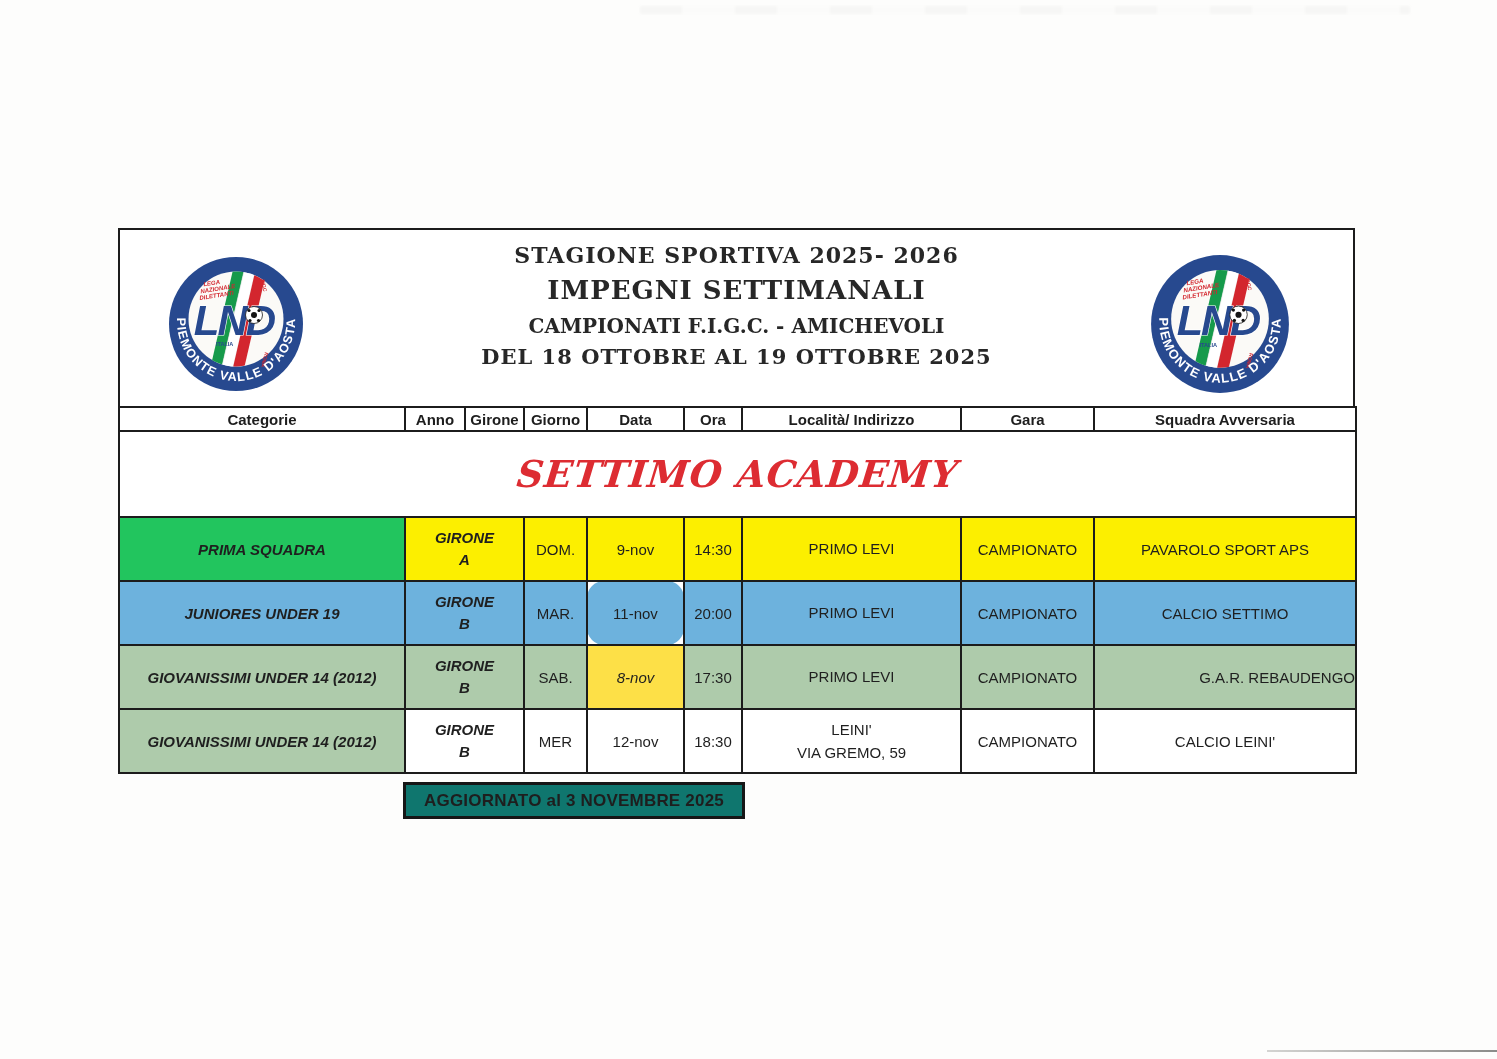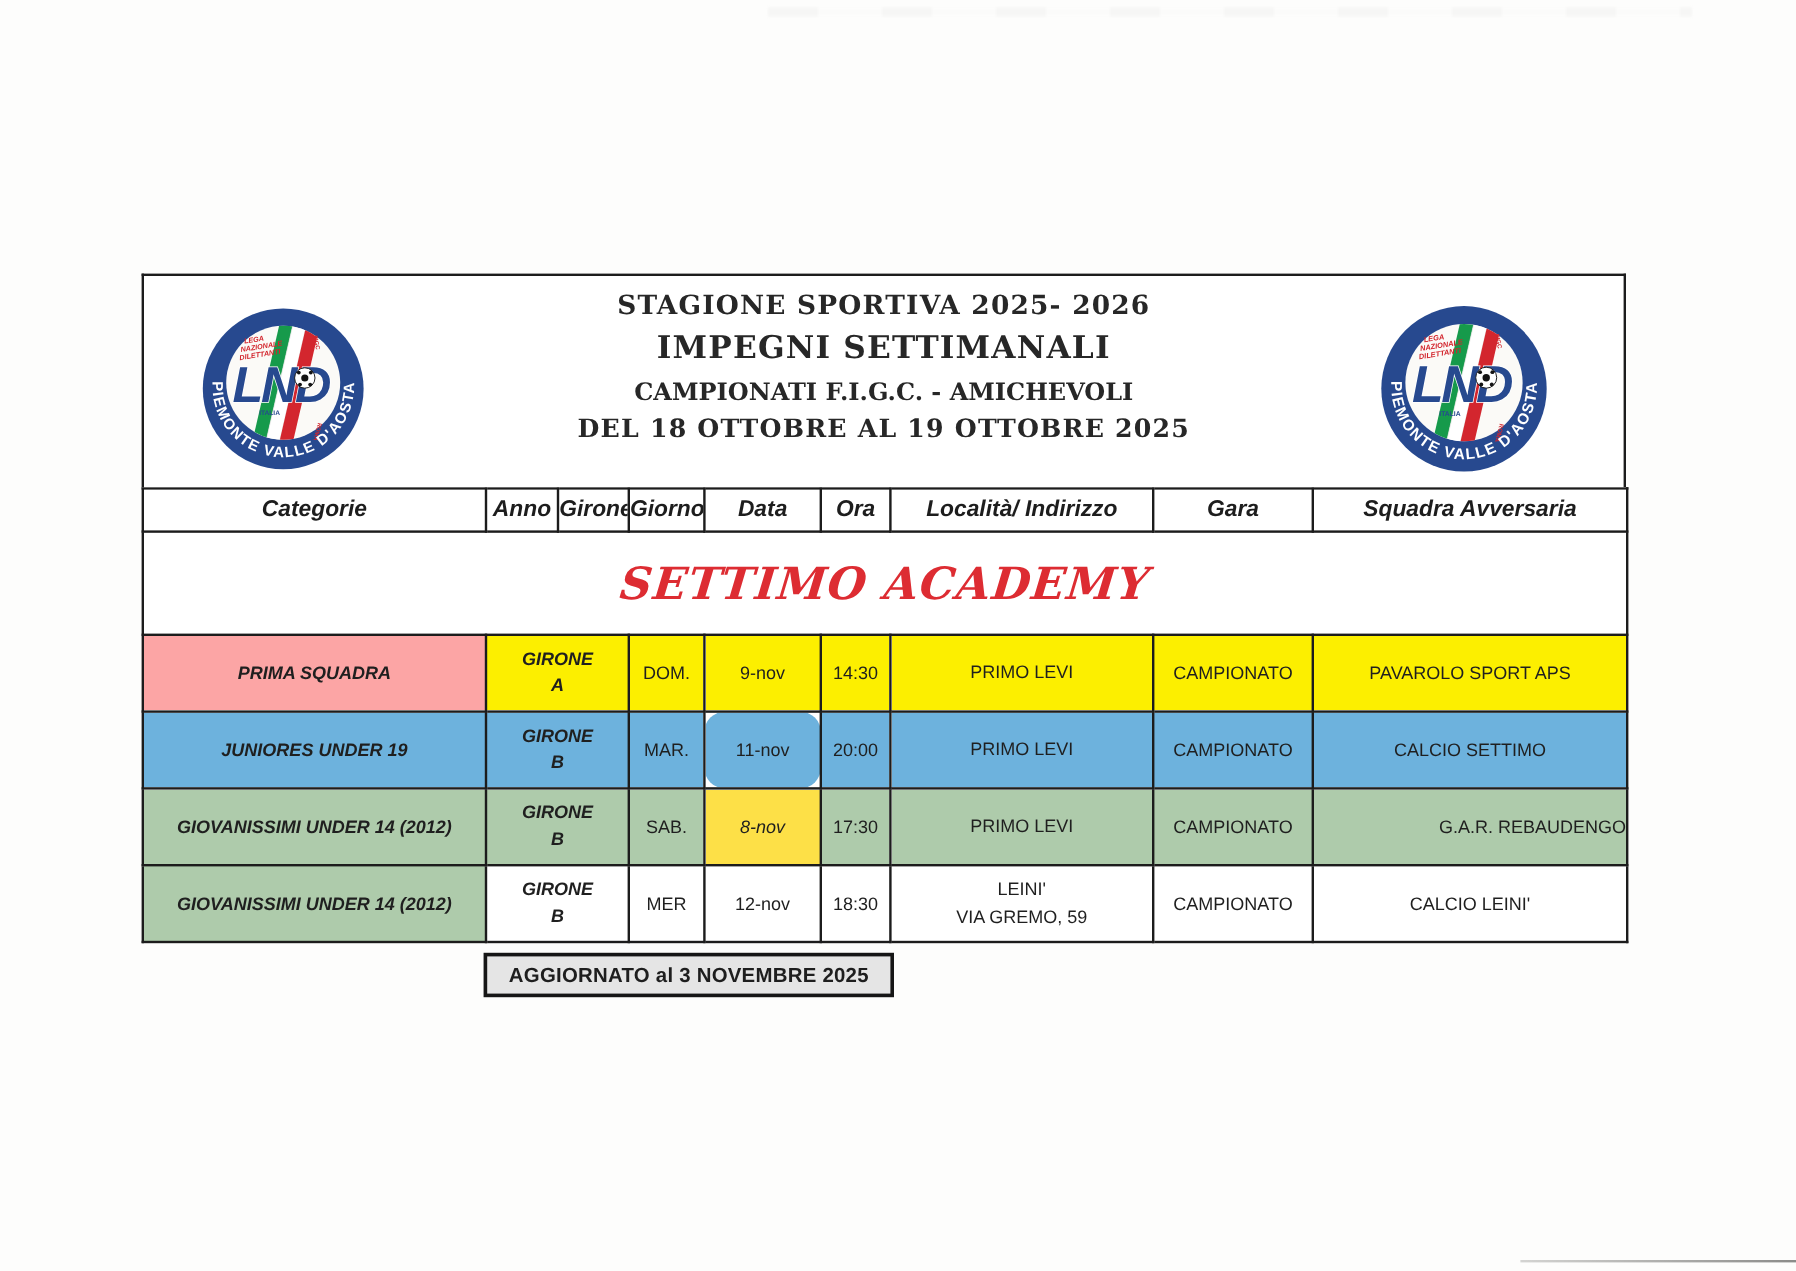--- a/index.html
+++ b/index.html
@@ -29,37 +29,37 @@
 
   
   table.sched {
     border-collapse:collapse; table-layout:fixed; width:1237px; background:#ffffff;
   }
   table.sched th, table.sched td {
     border:2px solid #1c1c1c; text-align:center; vertical-align:middle;
     padding:0; overflow:hidden; box-sizing:border-box;
   }
   table.sched thead th {
-    height:36px; font-style:italic; font-weight:bold; font-size:19px; background:#ffffff;
+    height:24px; font-weight:bold; font-size:15px; background:#ffffff;
   }
   td.academy-cell { height:86px; background:#ffffff; }
   .academy-text {
     display:inline-block; color:#dd2c32; font-family:"DejaVu Serif", serif;
     font-weight:bold; font-style:italic; font-size:37px; letter-spacing:1px;
     transform:skewX(-6deg);
   }
   tr.match td { height:64px; font-size:15px; color:#1f1f1f; }
   td.cat    { font-weight:bold; font-style:italic; font-size:14px; }
   td.girone { font-weight:bold; font-style:italic; font-size:13.5px; white-space:pre-line; line-height:1.5; }
   td.loc    { white-space:pre-line; line-height:1.55; }
 
   
   .updated {
     margin:8px 0 0 285px; width:342px; height:37px; box-sizing:border-box;
-    background:#e5e5e5; border:3px solid #161616;
+    background:#0f766e; border:3px solid #161616;
     display:flex; align-items:center; justify-content:center;
     font-weight:bold; font-size:17px; color:#1e1e1e; letter-spacing:0.2px;
   }
 
   
   .artifact-top {
     position:absolute; top:6px; left:640px; width:770px; height:8px; opacity:.5;
     background:repeating-linear-gradient(to right,#f0f0ef 0 42px,#fbfbfa 42px 95px);
     filter:blur(1px);
   }
@@ -183,21 +183,21 @@
       </tr>
     </thead>
     <tbody>
       <tr>
         <td class="academy-cell" colspan="9">
           <span class="academy-text">SETTIMO ACADEMY</span>
         </td>
       </tr>
 
       <tr class="match">
-        <td class="cat" style="background-color: #fca5a5;">PRIMA SQUADRA</td>
+        <td class="cat" style="background-color: #22c55e;">PRIMA SQUADRA</td>
         <td class="girone" colspan="2" style="background-color: rgb(252, 239, 0);">GIRONE
 A</td>
         <td style="background-color: rgb(252, 239, 0);">DOM.</td>
         <td style="background-color: rgb(252, 239, 0);">9-nov</td>
         <td style="background-color: rgb(252, 239, 0);">14:30</td>
         <td class="loc" style="background-color: rgb(252, 239, 0);">PRIMO LEVI</td>
         <td style="background-color: rgb(252, 239, 0);">CAMPIONATO</td>
         <td style="background-color: rgb(252, 239, 0);">PAVAROLO SPORT APS</td>
       </tr>
 

